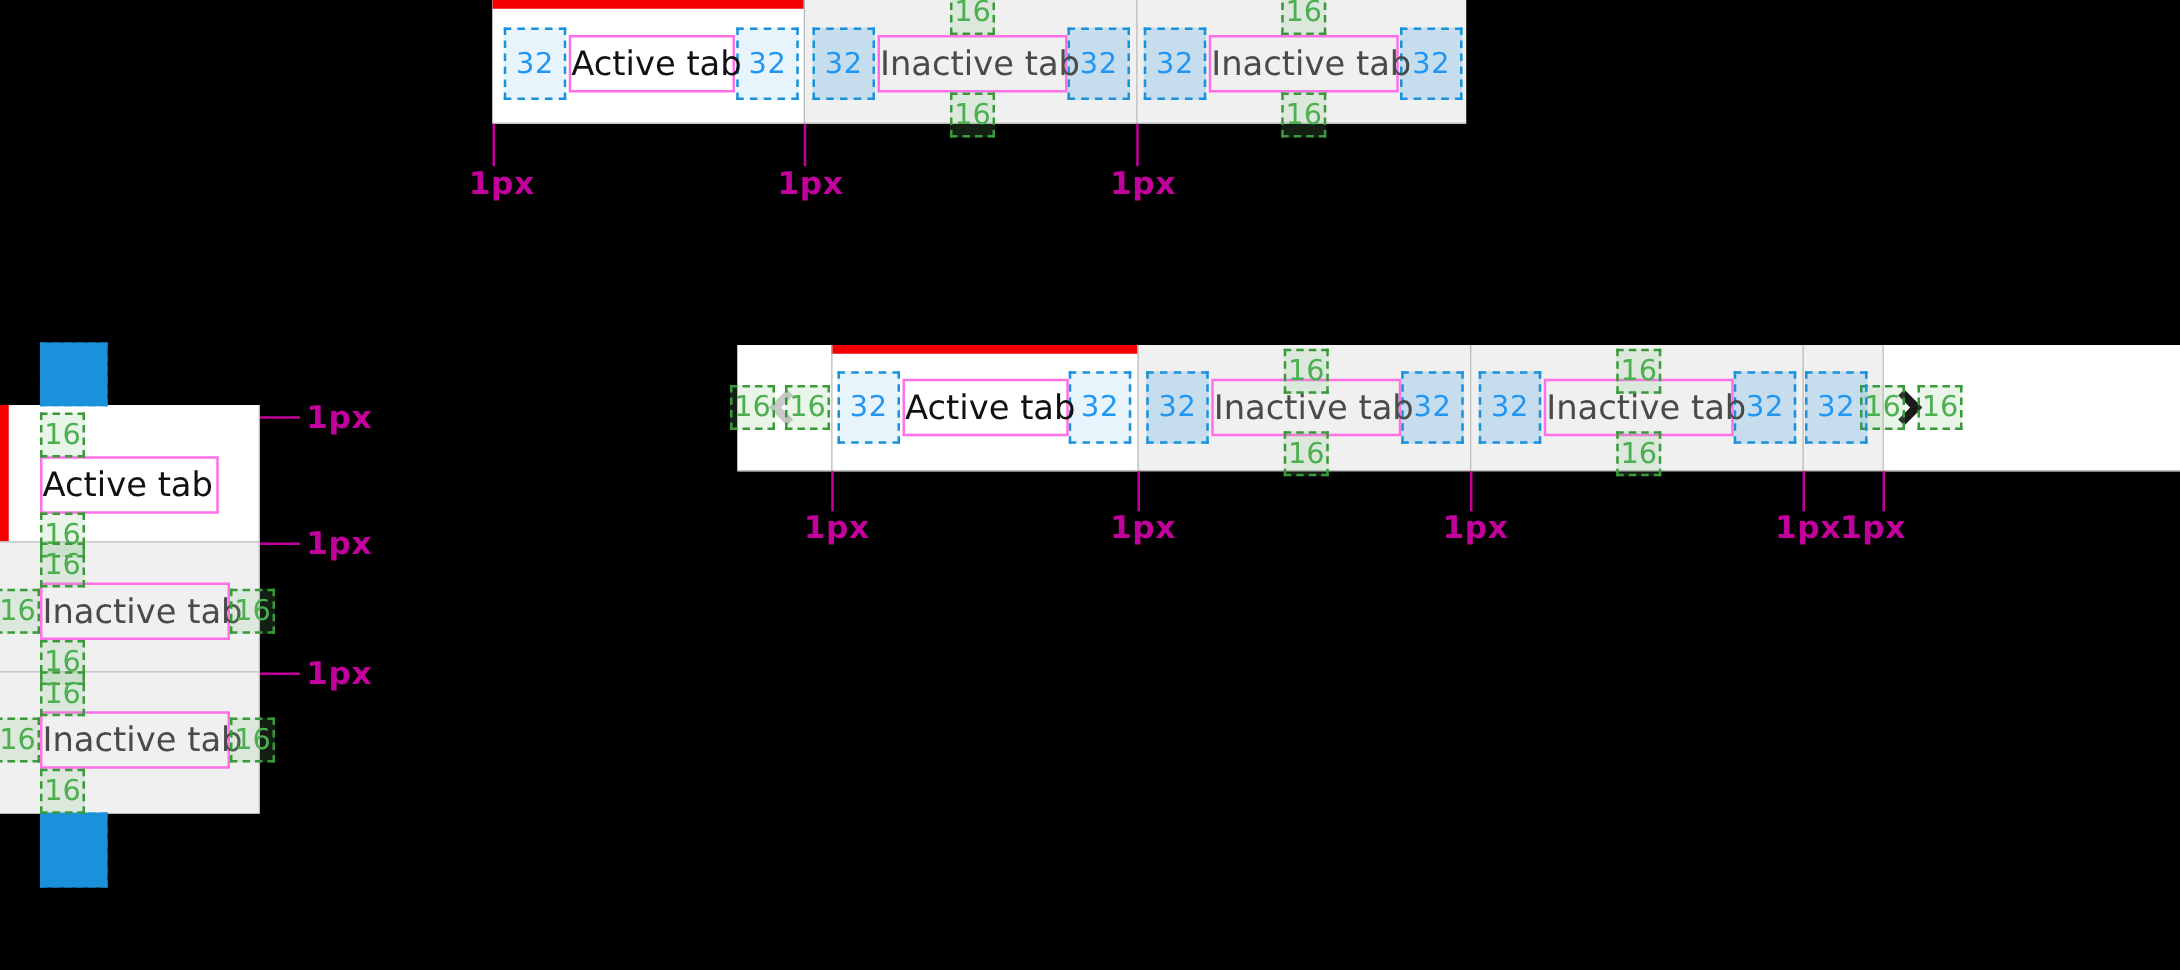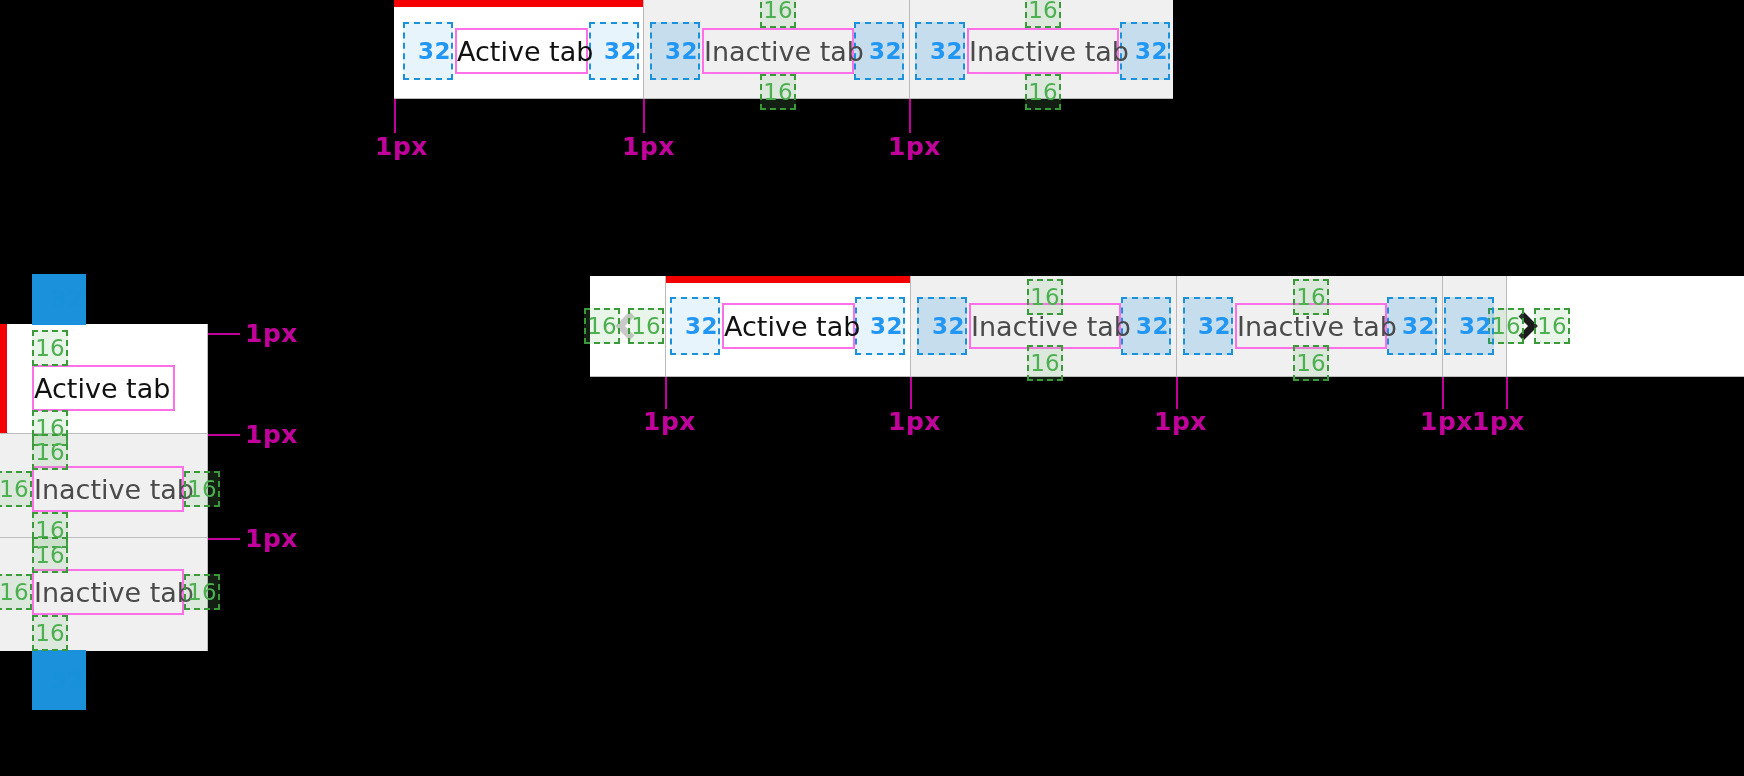--- a/index.html
+++ b/index.html
@@ -8,22 +8,22 @@
     width:1744px;height:776px;position:relative;overflow:hidden;
     font-family:"DejaVu Sans","Liberation Sans",sans-serif;
     -webkit-font-smoothing:antialiased;
   }
   .canvas{position:absolute;inset:0;}
 
   
   .pad-box{                         
     position:absolute;box-sizing:border-box;
     border:2px dashed #1a91da;background:rgba(26,145,218,.10);
-    display:flex;align-items:center;justify-content:flex-end;
-    color:#2196f3;font-size:23px;line-height:1;letter-spacing:.5px;font-weight:bold;
+    display:flex;align-items:center;justify-content:center;
+    color:#2196f3;font-size:23px;line-height:1;letter-spacing:.5px;
   }
   .pad-box.strong{background:rgba(26,145,218,.20);}
   .pad-box.solid{background:#1a91da;border-color:#1a91da;color:rgba(26,145,218,.75);}
 
   .gap-box{                         
     position:absolute;box-sizing:border-box;
     border:2px dashed #3a9a3a;background:rgba(120,190,120,.16);
     display:flex;align-items:center;justify-content:center;
     color:#4caf50;font-size:23px;line-height:1;
   }

